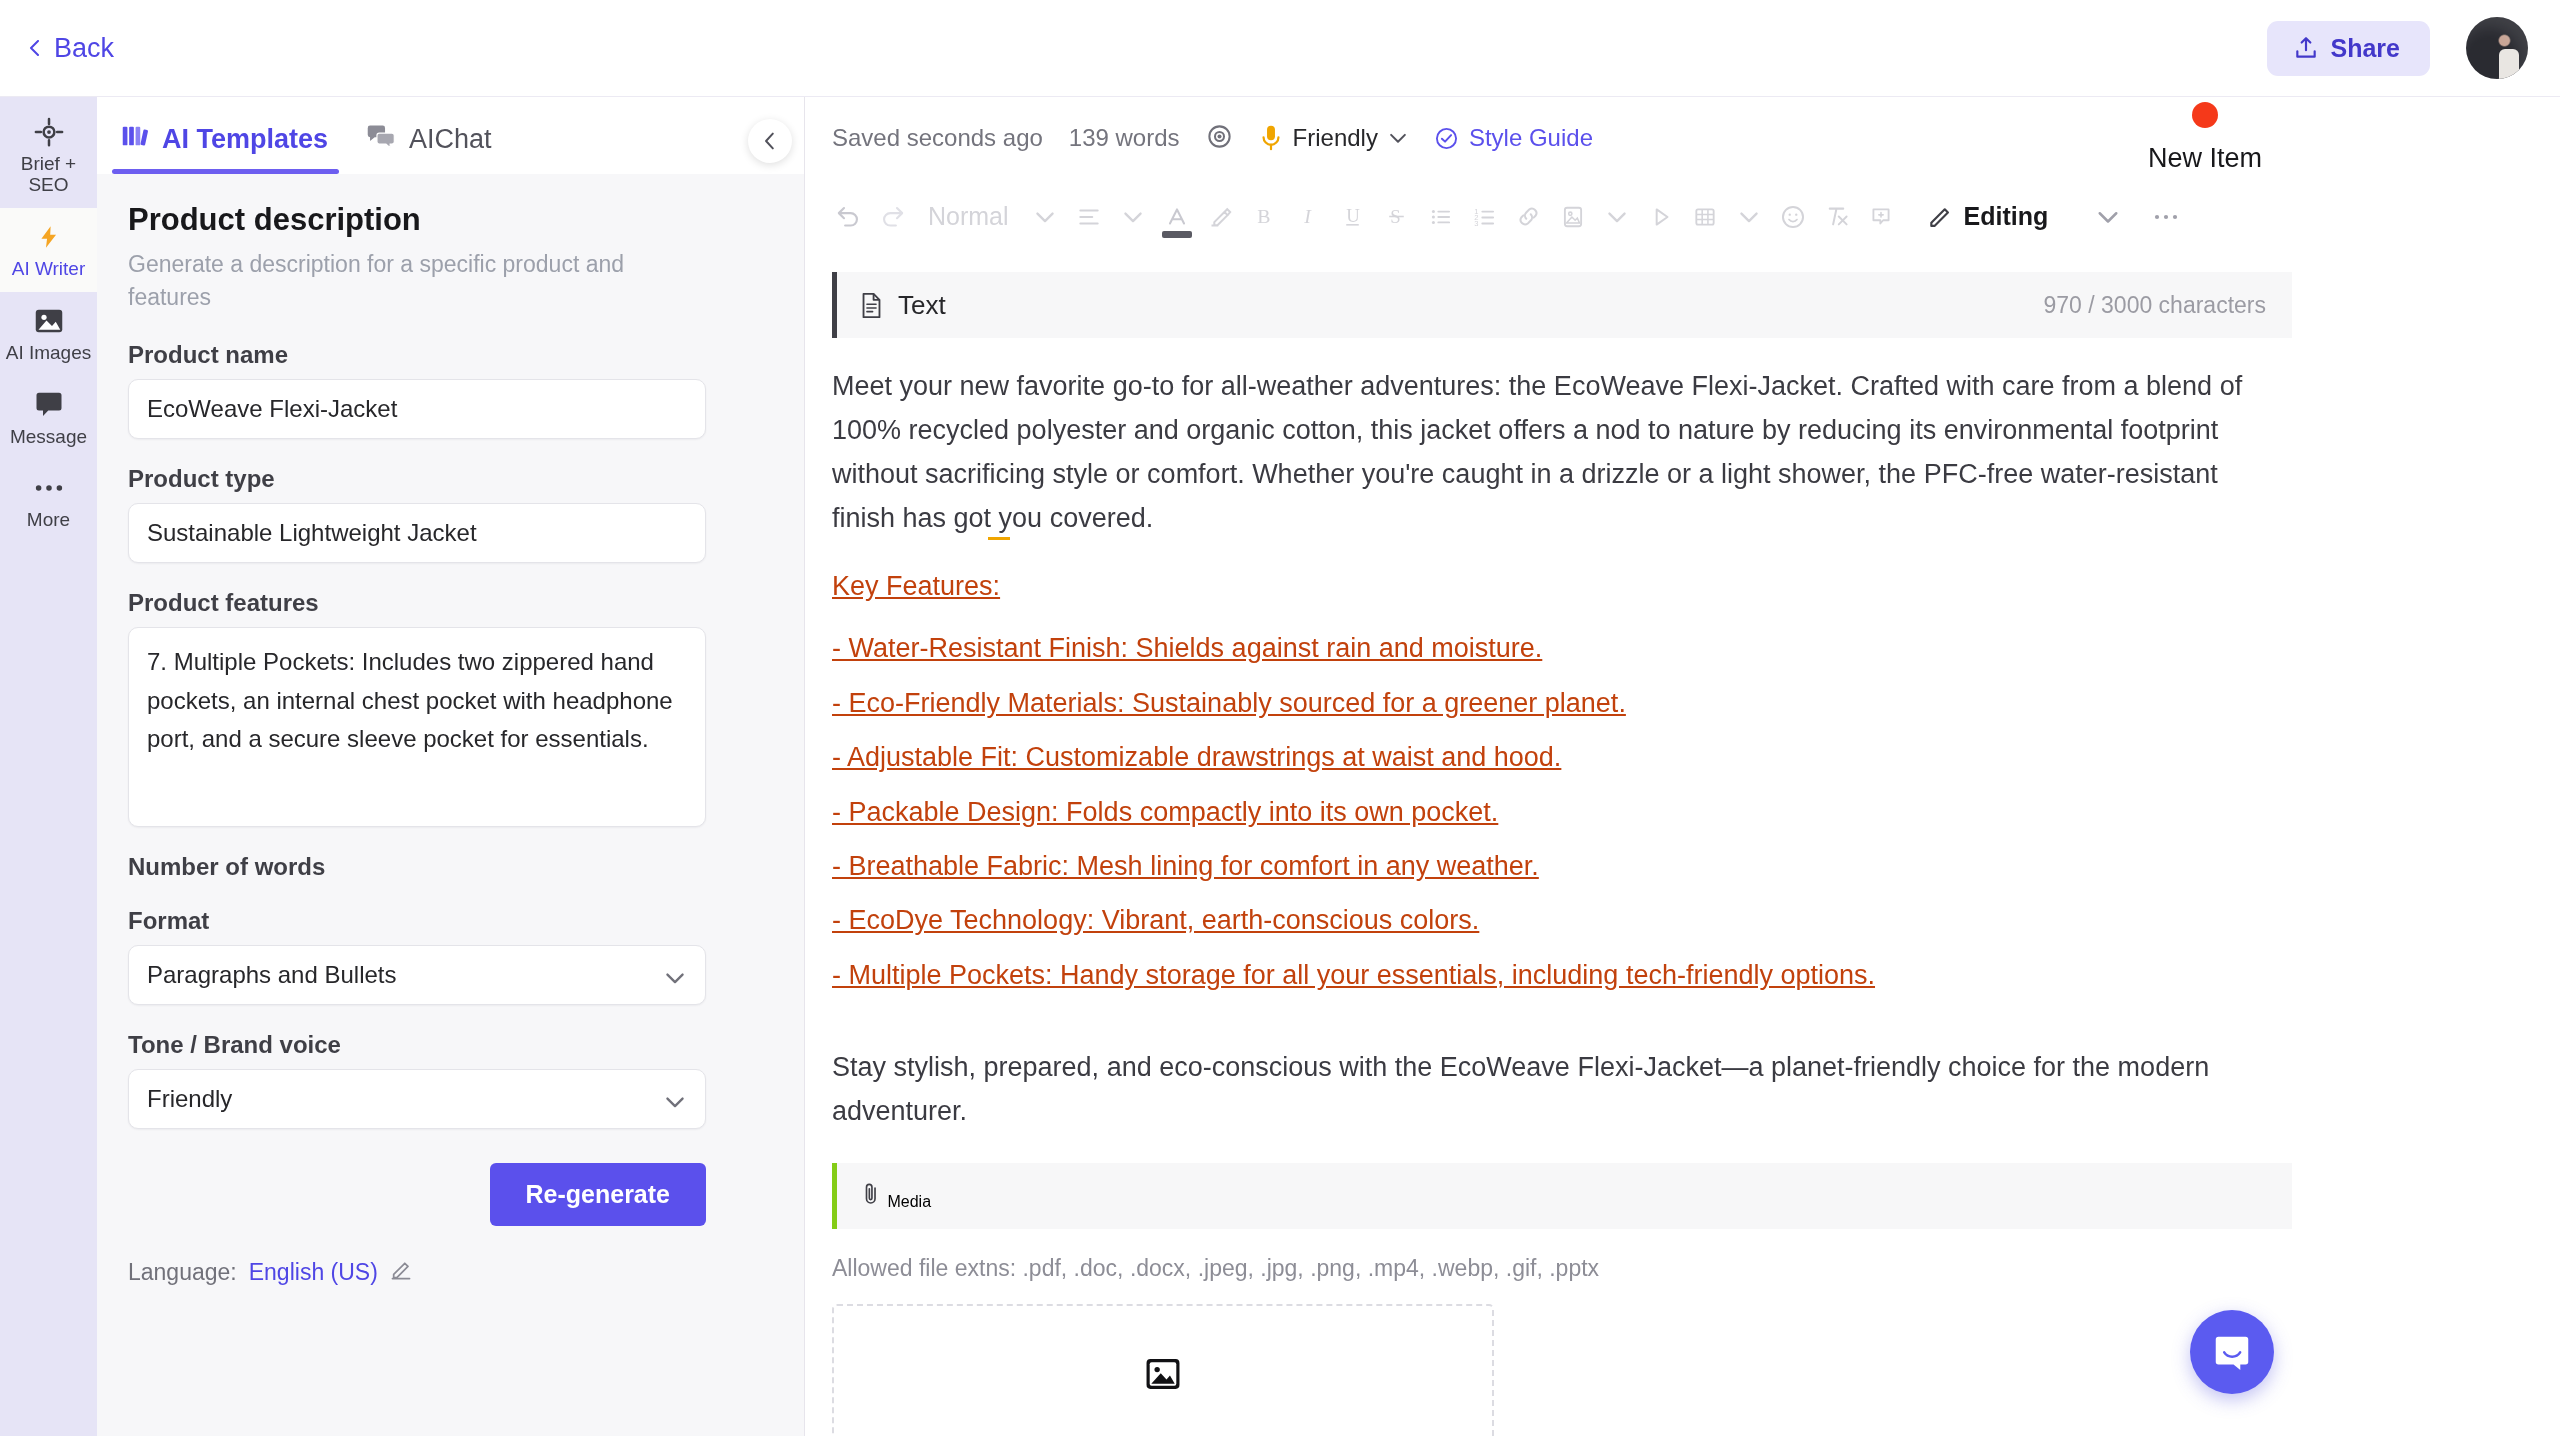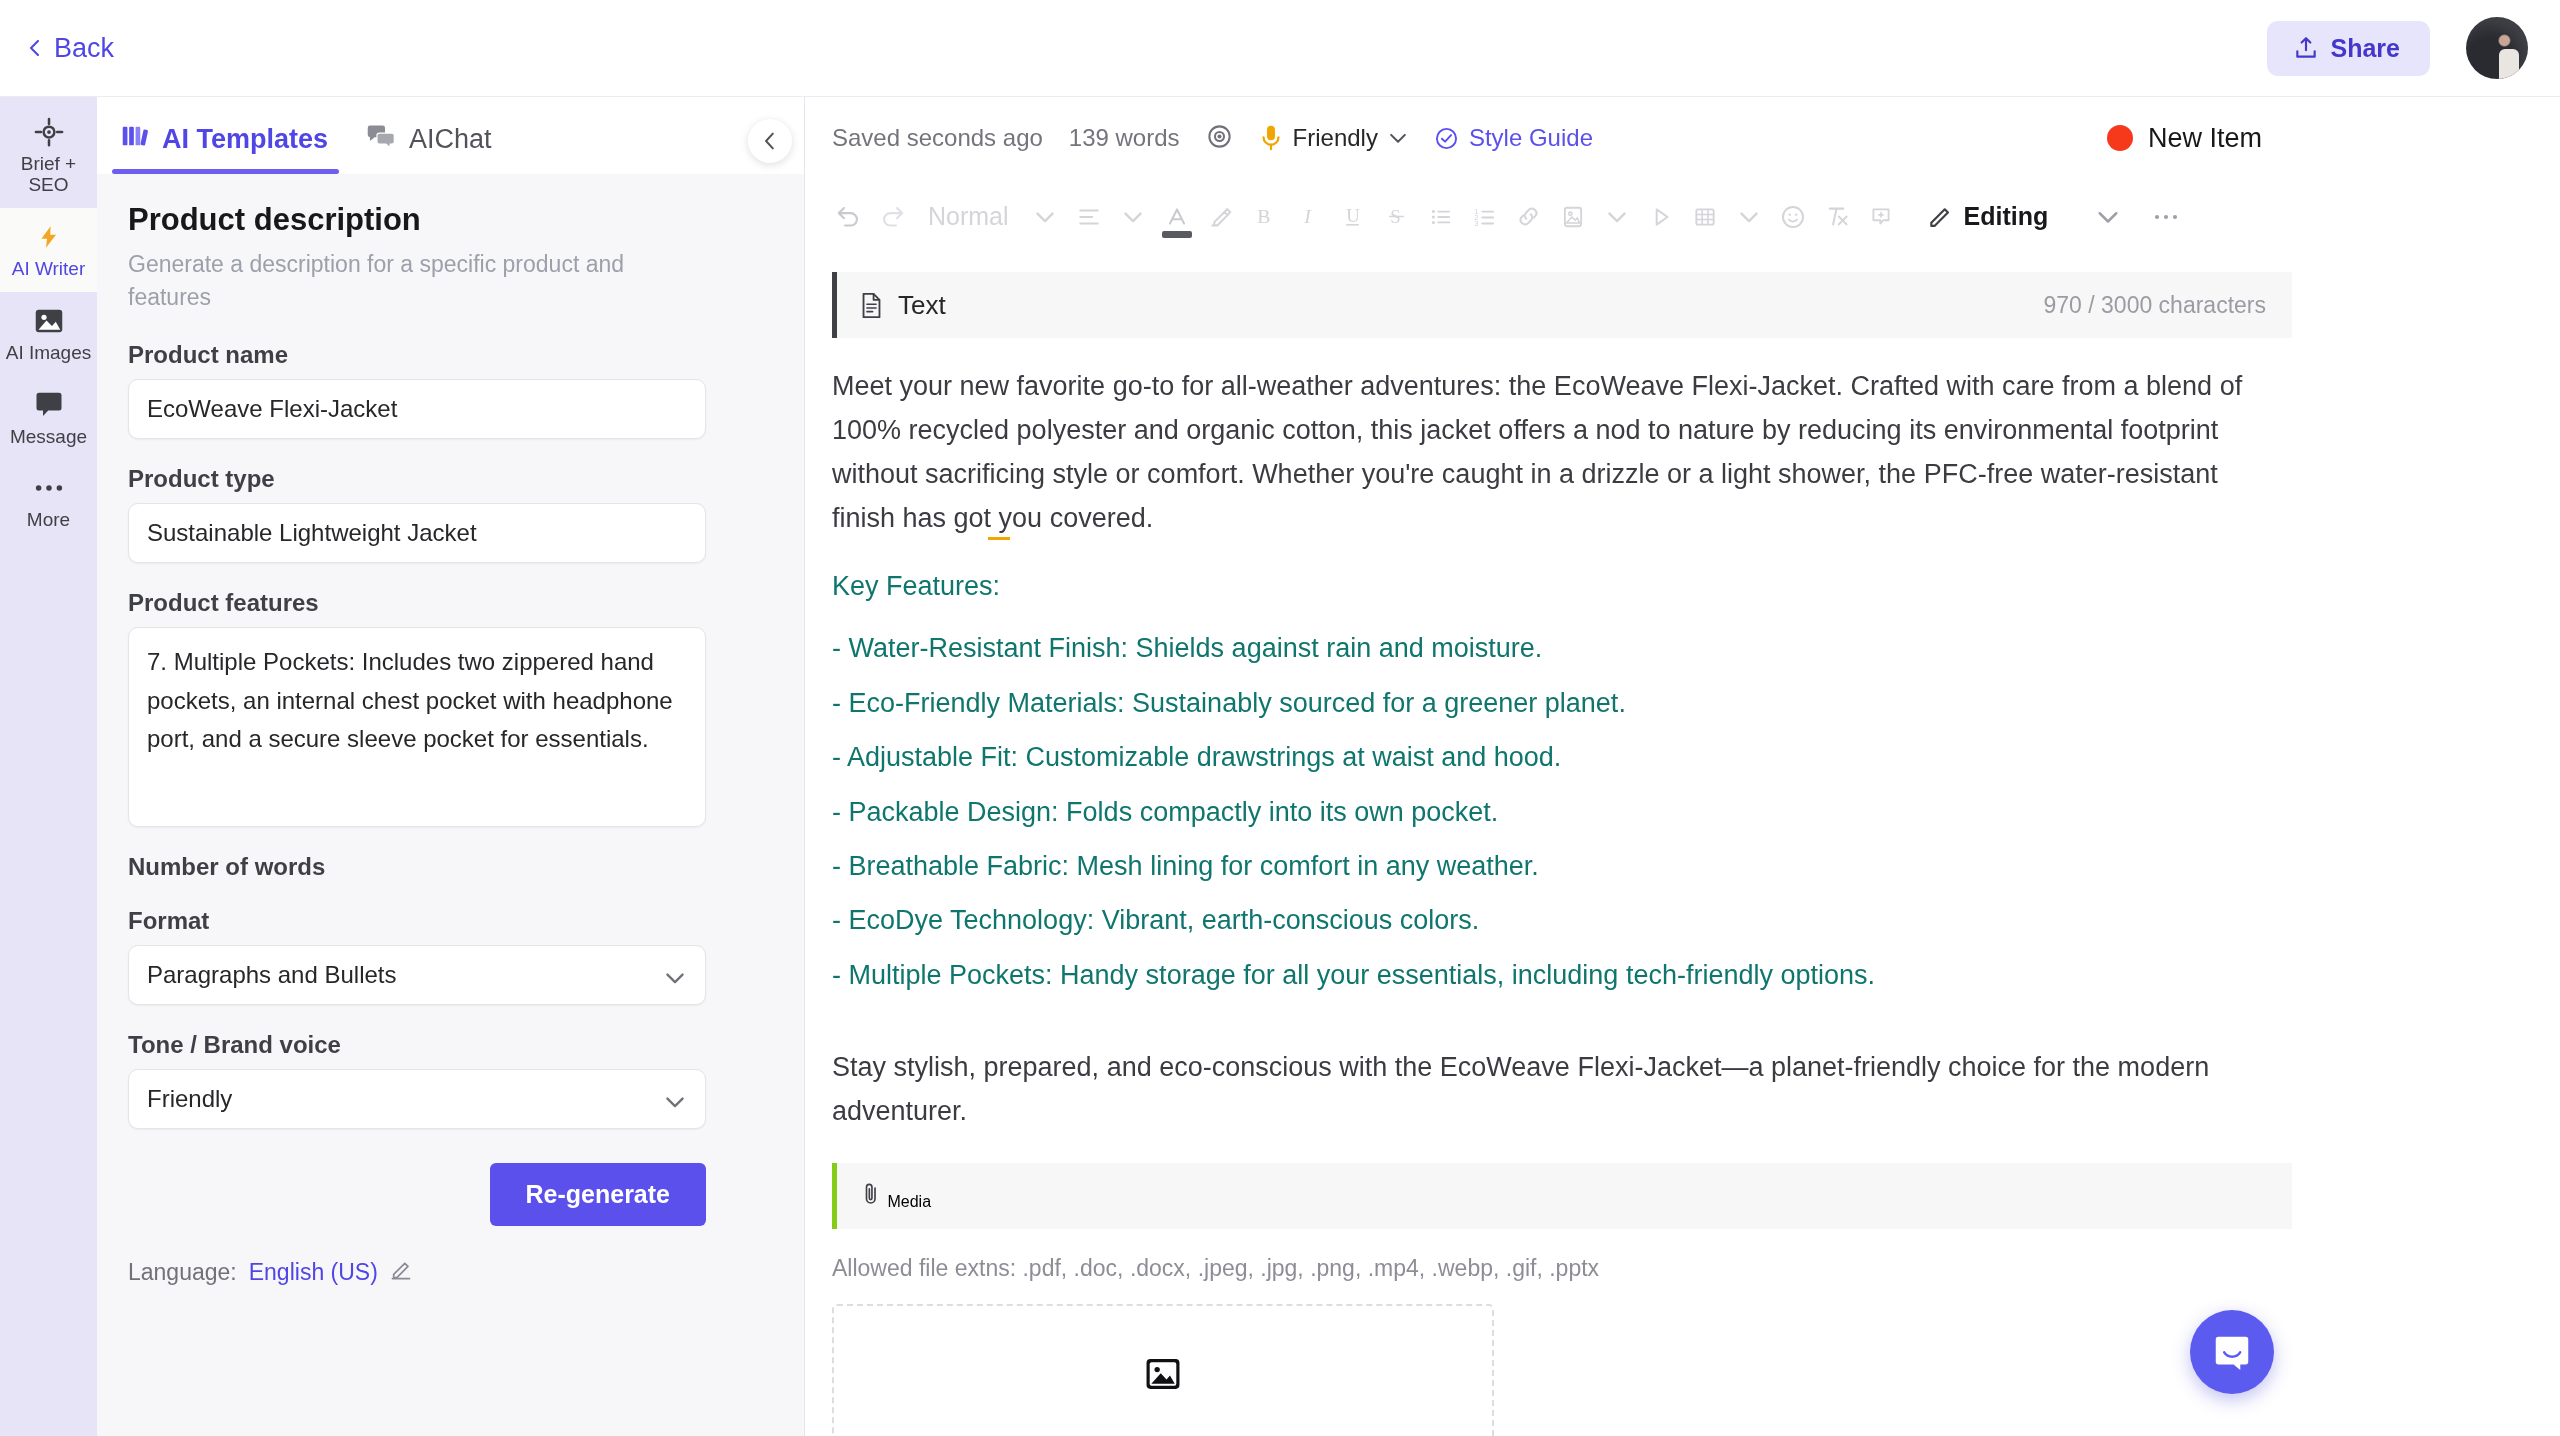--- a/index.html
+++ b/index.html
@@ -130,21 +130,21 @@
   .doc-meta {
     display: flex; align-items: center; height: 82px;
     padding: 0 30px 0 26px; gap: 26px;
   }
   .dm-txt { font-size: 24px; color: #74747d; }
   .dm-item { display: flex; align-items: center; gap: 10px; cursor: pointer; }
   .dm-strong { font-size: 24px; color: #27272a; }
   .style-guide { color: #5b50ec; font-size: 24px; display: flex; align-items: center; gap: 10px; cursor: pointer; }
   .newitem {
     margin-left: auto; display: flex; align-items: center; gap: 15px;
-    font-size: 27px; color: #18181b; cursor: pointer; padding-right: 24px;
+    font-size: 27px; color: #18181b; cursor: pointer; padding-right: 24px; flex-direction: column;
   }
   .reddot { width: 26px; height: 26px; border-radius: 50%; background: #f5391a; }
 
   .fmtbar {
     display: flex; align-items: center; height: 75px;
     padding: 0 24px 0 20px; gap: 0; color: #d9d9de;
   }
   .fb { display: flex; align-items: center; justify-content: center;
         height: 46px; min-width: 44px; padding: 0 6px; cursor: pointer; }
   .fb-normal { font-size: 25px; color: #d4d4d9; padding: 0 14px; }
@@ -164,21 +164,21 @@
   }
   .sec-head .lbl { font-size: 26px; color: #27272a; display: flex; align-items: center; gap: 14px; }
   .sec-head .cnt { margin-left: auto; font-size: 23px; color: #9b9ba3; }
 
   .doc-body { padding: 26px 40px 0 26px; }
   .doc-p {
     font-size: 27px; line-height: 1.63; color: #3b3b42;
     max-width: 1700px; margin-bottom: 30px;
     position: relative;
   }
-  .doc-li { font-size: 27px; line-height: 1.2; color: #0f766e; margin-bottom: 22px; }
+  .doc-li { font-size: 27px; line-height: 1.2; color: #c2410c; margin-bottom: 22px; text-decoration: underline; }
   .typo { background-image: linear-gradient(#f0a500,#f0a500); background-size: 22px 3px;
           background-repeat: no-repeat; background-position: 156px 100%; }
 
   .media-head {
     margin: 16px 24px 0 26px; background: #f7f7f8;
     border-left: 5px solid #84cc16; height: 66px;
     display: flex; align-items: center; padding: 0 22px;
   }
   .allowed { font-size: 23px; color: #8d8d96; padding: 26px 0 0 26px; }
   .dropzone {

